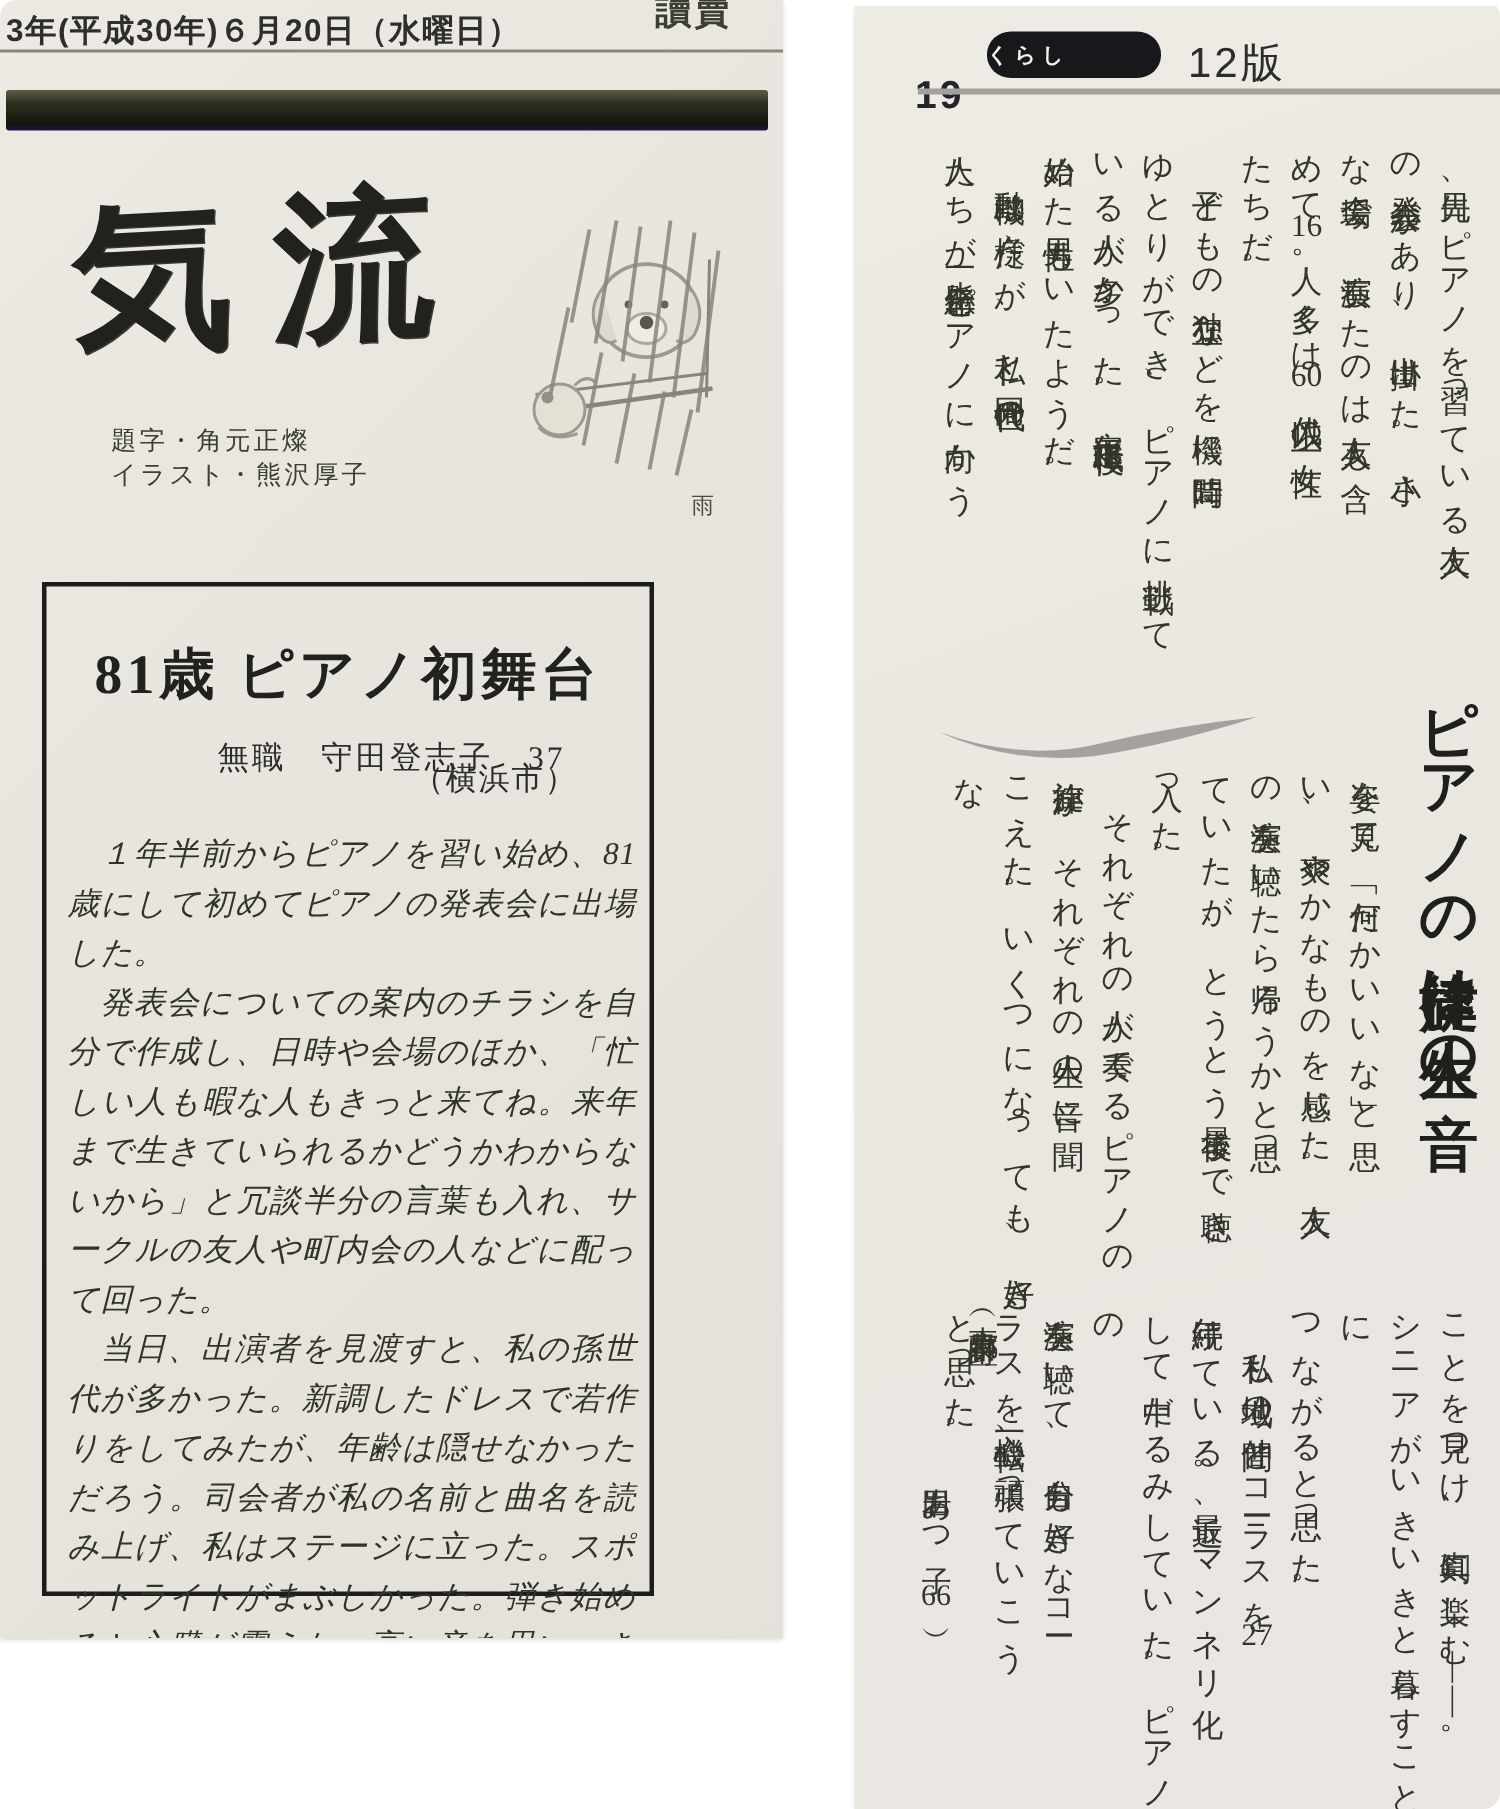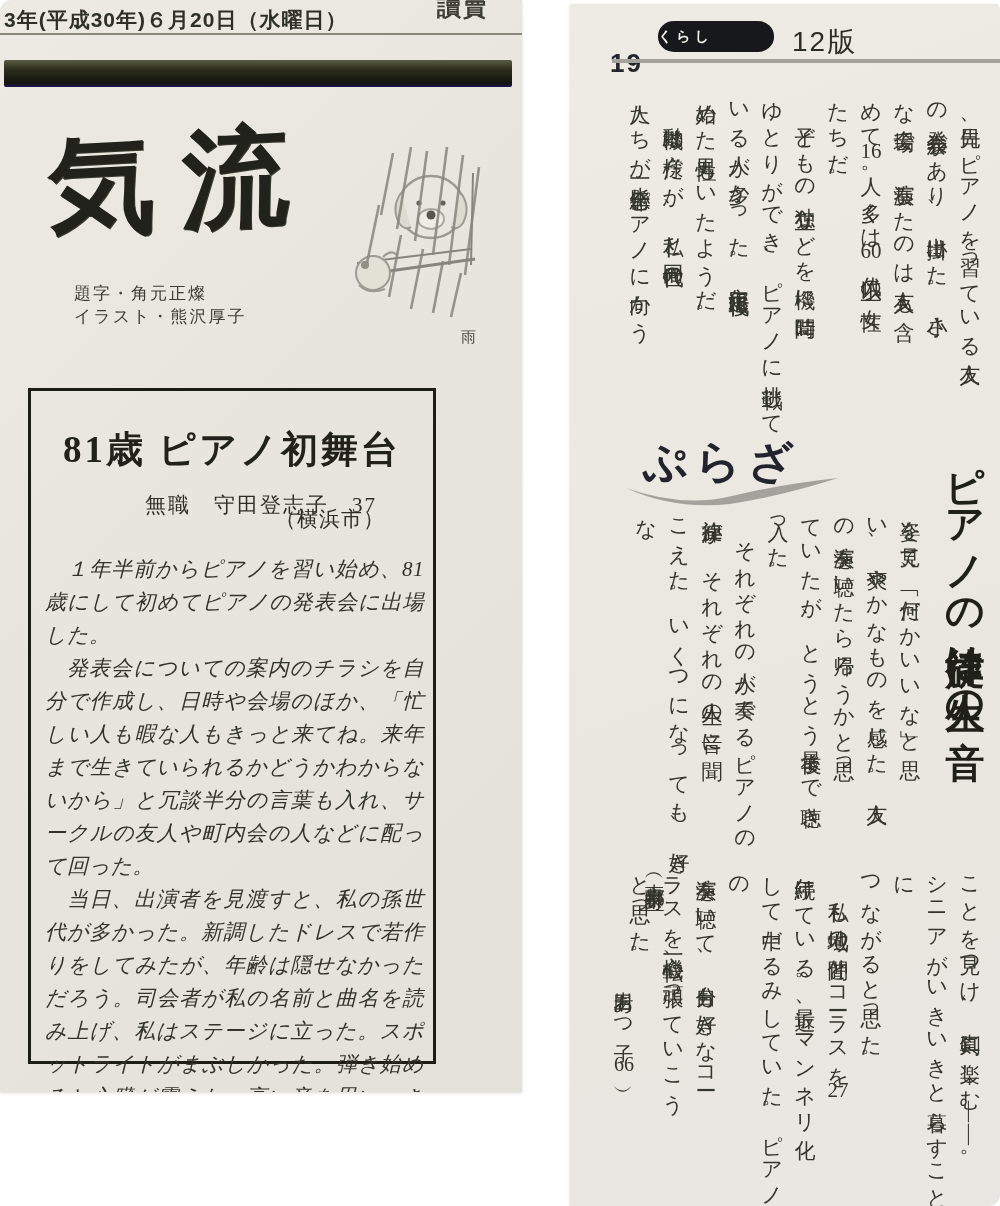--- a/index.html
+++ b/index.html
@@ -176,21 +176,20 @@
 な会場で、演奏したのは友人も含
 めて<span class="tcy">16</span>人。多くは<span class="tcy">60</span>代以上の女性
 たちだ。
 　子どもの独立などを機に時間に
 ゆとりができ、ピアノに挑戦して
 いる人が多かった。定年退職後に
 始めた男性もいたようだ。
 　動機は様々だが、私と同世代の
 人たちが一生懸命ピアノに向かう</div>
 
-    <div class="plaza-logo">ぷらざ</div>
     <svg class="plaza-swoosh" width="220" height="34" viewBox="0 0 220 34">
       <path d="M4,14 Q60,34 110,22 Q160,10 216,4 Q160,22 108,30 Q52,36 4,14 Z" fill="#8d8b85" opacity="0.75"></path>
     </svg>
 
     <div class="headline-v">ピアノの旋律は人生の音</div>
 
     <div class="vtext band-b">姿を見て、「何だかいいな」と思
 い、爽やかなものを感じた。友人
 の演奏を聴いたら帰ろうかと思っ
 ていたが、とうとう最後まで聴き

